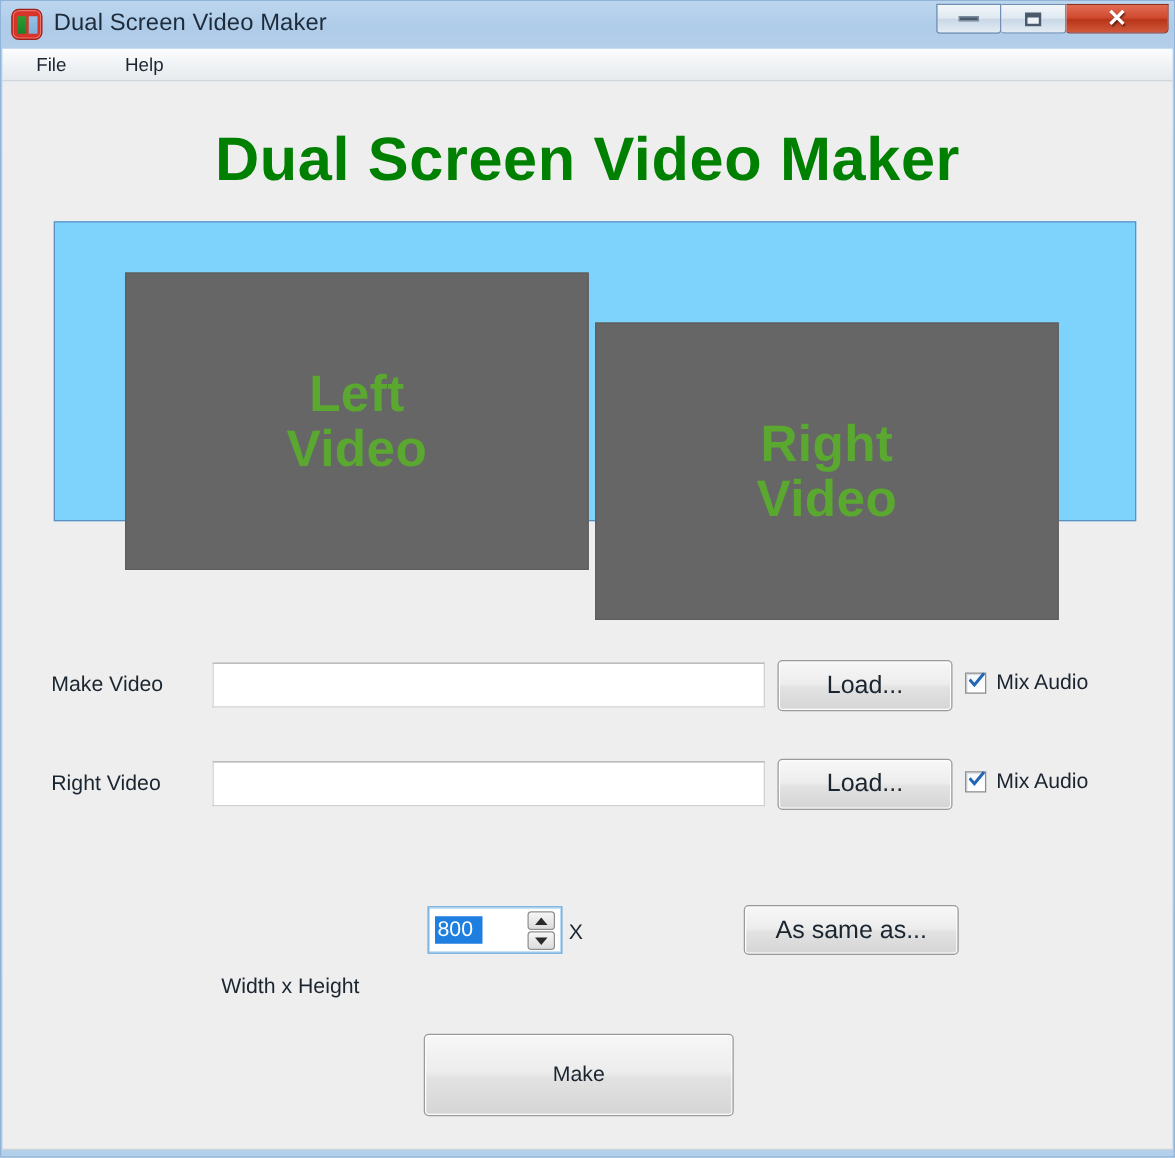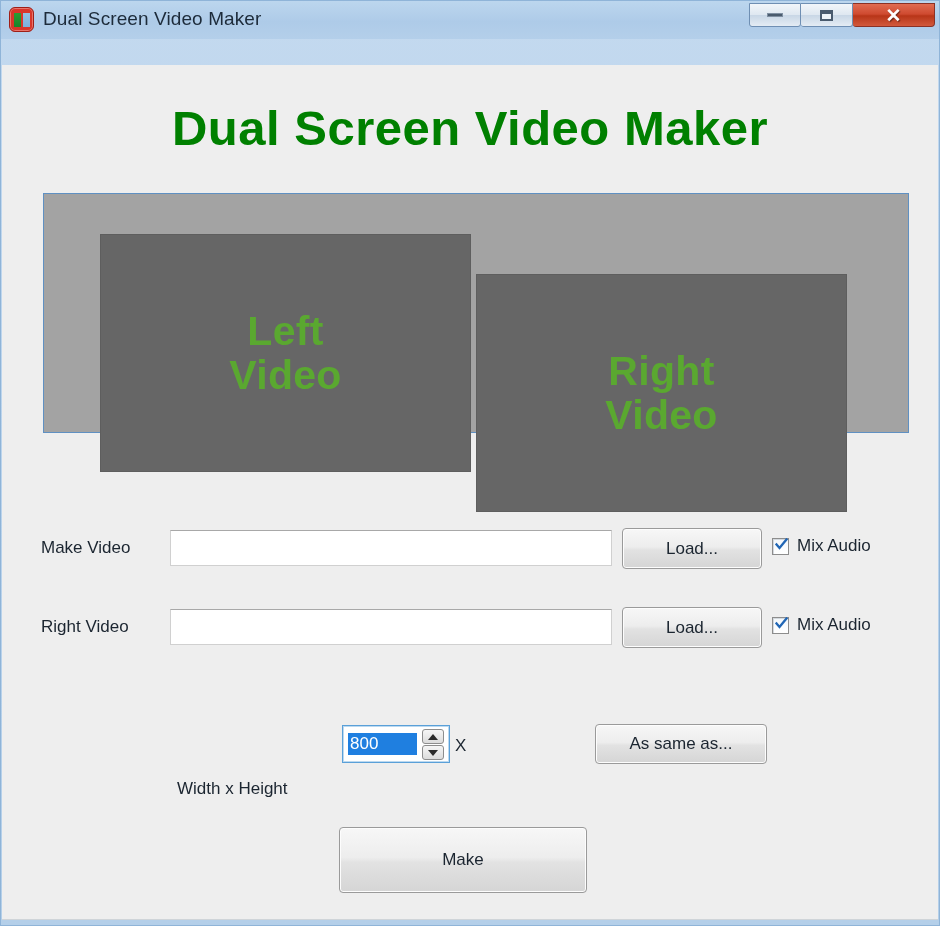--- a/index.html
+++ b/index.html
@@ -123,23 +123,23 @@
     font-size: 49px;
     font-weight: bold;
     color: #008000;
     letter-spacing: .5px;
     white-space: nowrap;
   }
 
   
   #preview-panel {
     position: absolute;
-    left: 41px; top: 128px;
+    left: 41px; top: 112px;
     width: 866px; height: 240px;
-    background: #a3a3a3;
+    background: #7dd3fc;
     border: 1px solid #5f90c2;
   }
   .video-box {
     position: absolute;
     top: 40px;
     width: 371px; height: 238px;
     background: #666666;
     border: 1px solid #5e5e5e;
     color: #5aa830;
     font-size: 41px;
@@ -178,21 +178,21 @@
     border-top: 1px solid #a8a8a8;
     font-family: "Liberation Sans", sans-serif;
     font-size: 15px;
     color: #1b2530;
     padding: 0 5px;
     outline: none;
   }
 
   .btn {
     font-family: "Liberation Sans", sans-serif;
-    font-size: 17px;
+    font-size: 20px;
     color: #1b2530;
     background: linear-gradient(to bottom,#f7f7f7 0%,#ededed 46%,#e2e2e2 54%,#d5d5d5 100%);
     border: 1px solid #9a9a9a;
     border-radius: 4px;
     box-shadow: inset 0 0 0 1px #fdfdfd;
     cursor: default;
   }
   .btn-load {
     position: absolute;
     left: 620px; top: -2px;
@@ -246,21 +246,21 @@
     border: none; outline: none;
     width: 60px;
     margin-left: 5px;
     padding: 1px 2px;
     background: transparent;
     color: #1b2530;
   }
   #value-width {
     background: #1f7fe0;
     color: #ffffff;
-    width: 69px;
+    width: 38px;
   }
   .spin-arrows {
     position: absolute; right: 5px; top: 3px;
     width: 22px; height: 31px;
     display: flex; flex-direction: column; justify-content: space-between;
   }
   .spin-btn {
     width: 22px; height: 15px;
     background: linear-gradient(to bottom,#f6f6f6,#dcdcdc);
     border: 1px solid #8d8d8d;
@@ -308,20 +308,24 @@
       <span class="glyph-min"></span>
     </div>
     <div class="winbtn" id="btn-max">
       <span class="glyph-max"></span>
     </div>
     <div class="winbtn" id="btn-close">
       <span class="glyph-close">✕</span>
     </div>
   </div>
 
+  <div id="menubar">
+    <div class="menu-item" id="menu-file">File</div>
+    <div class="menu-item" id="menu-help">Help</div>
+  </div>
 
   <div id="client">
 
     <div id="heading">Dual Screen Video Maker</div>
 
     <div id="preview-panel">
       <div class="video-box" id="video-box-left">
         <span><span>Left</span><br><span>Video</span></span>
       </div>
       <div class="video-box" id="video-box-right">

